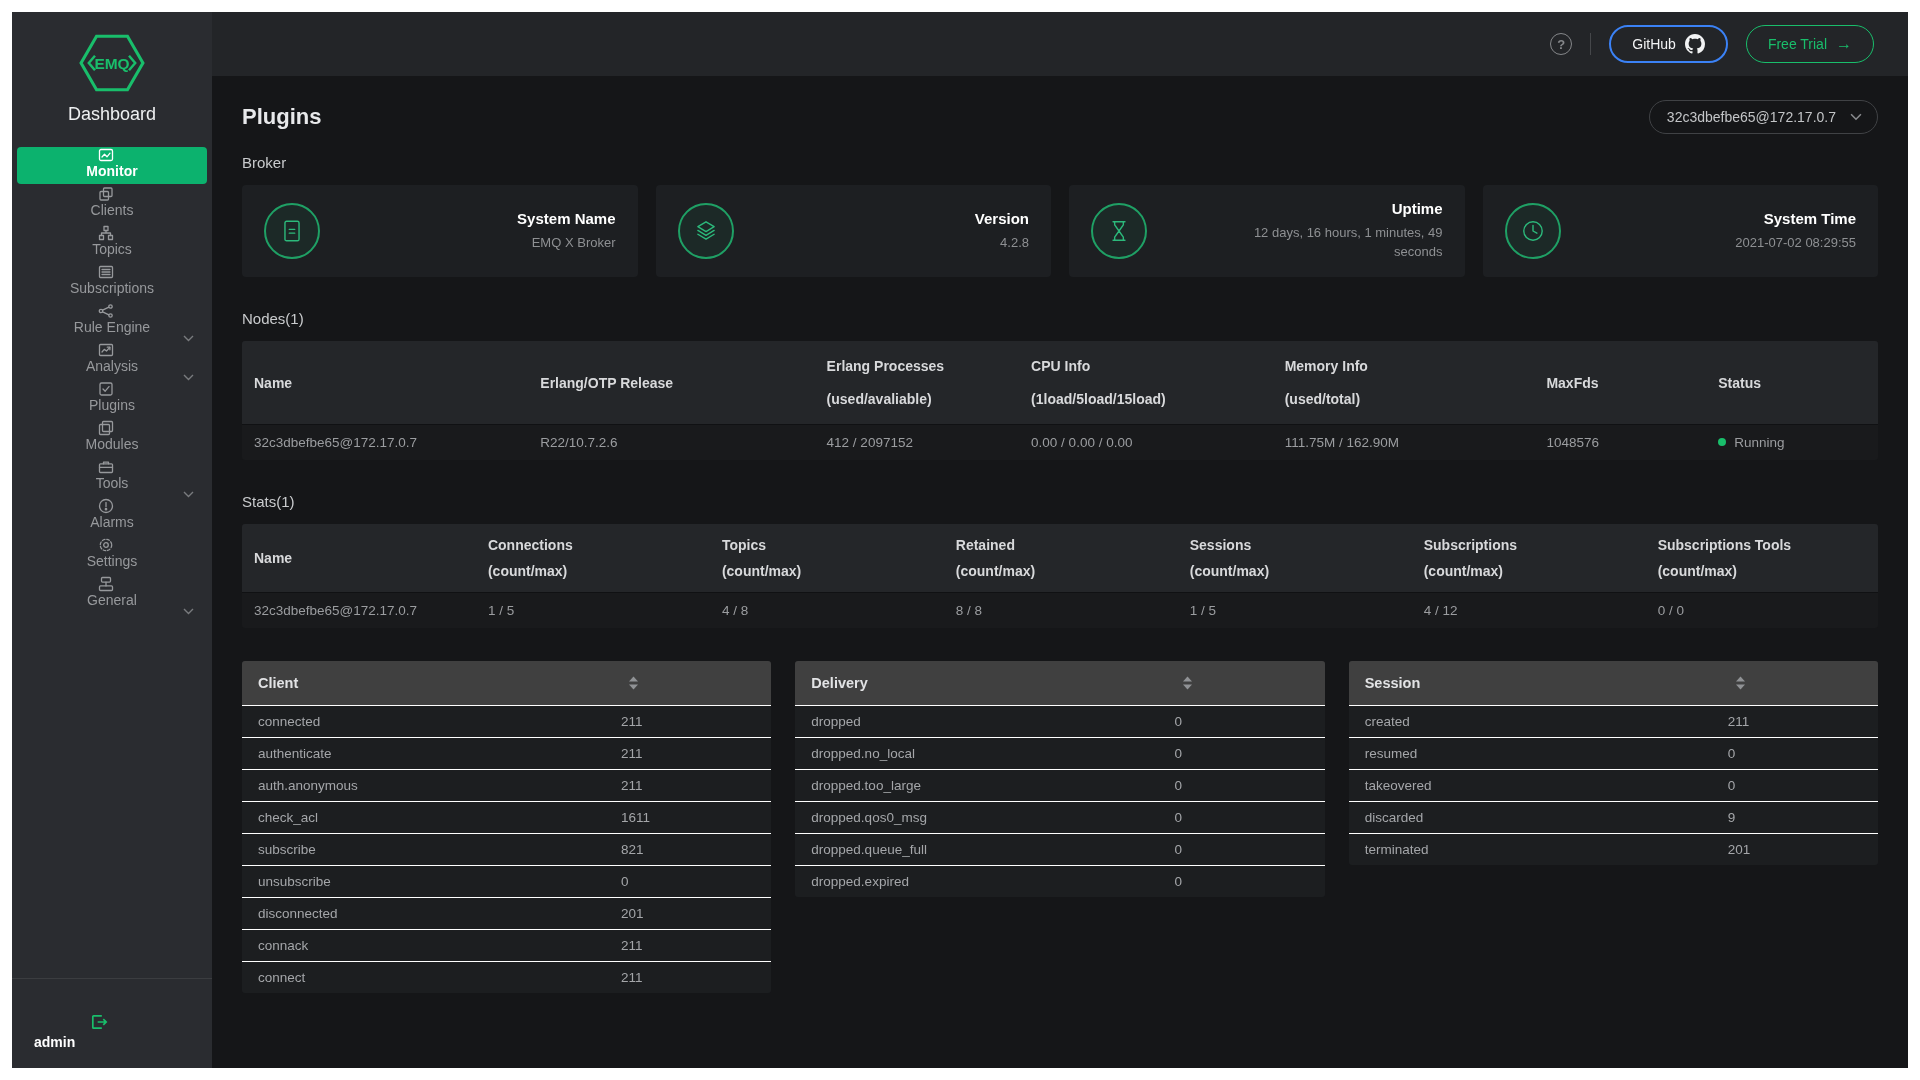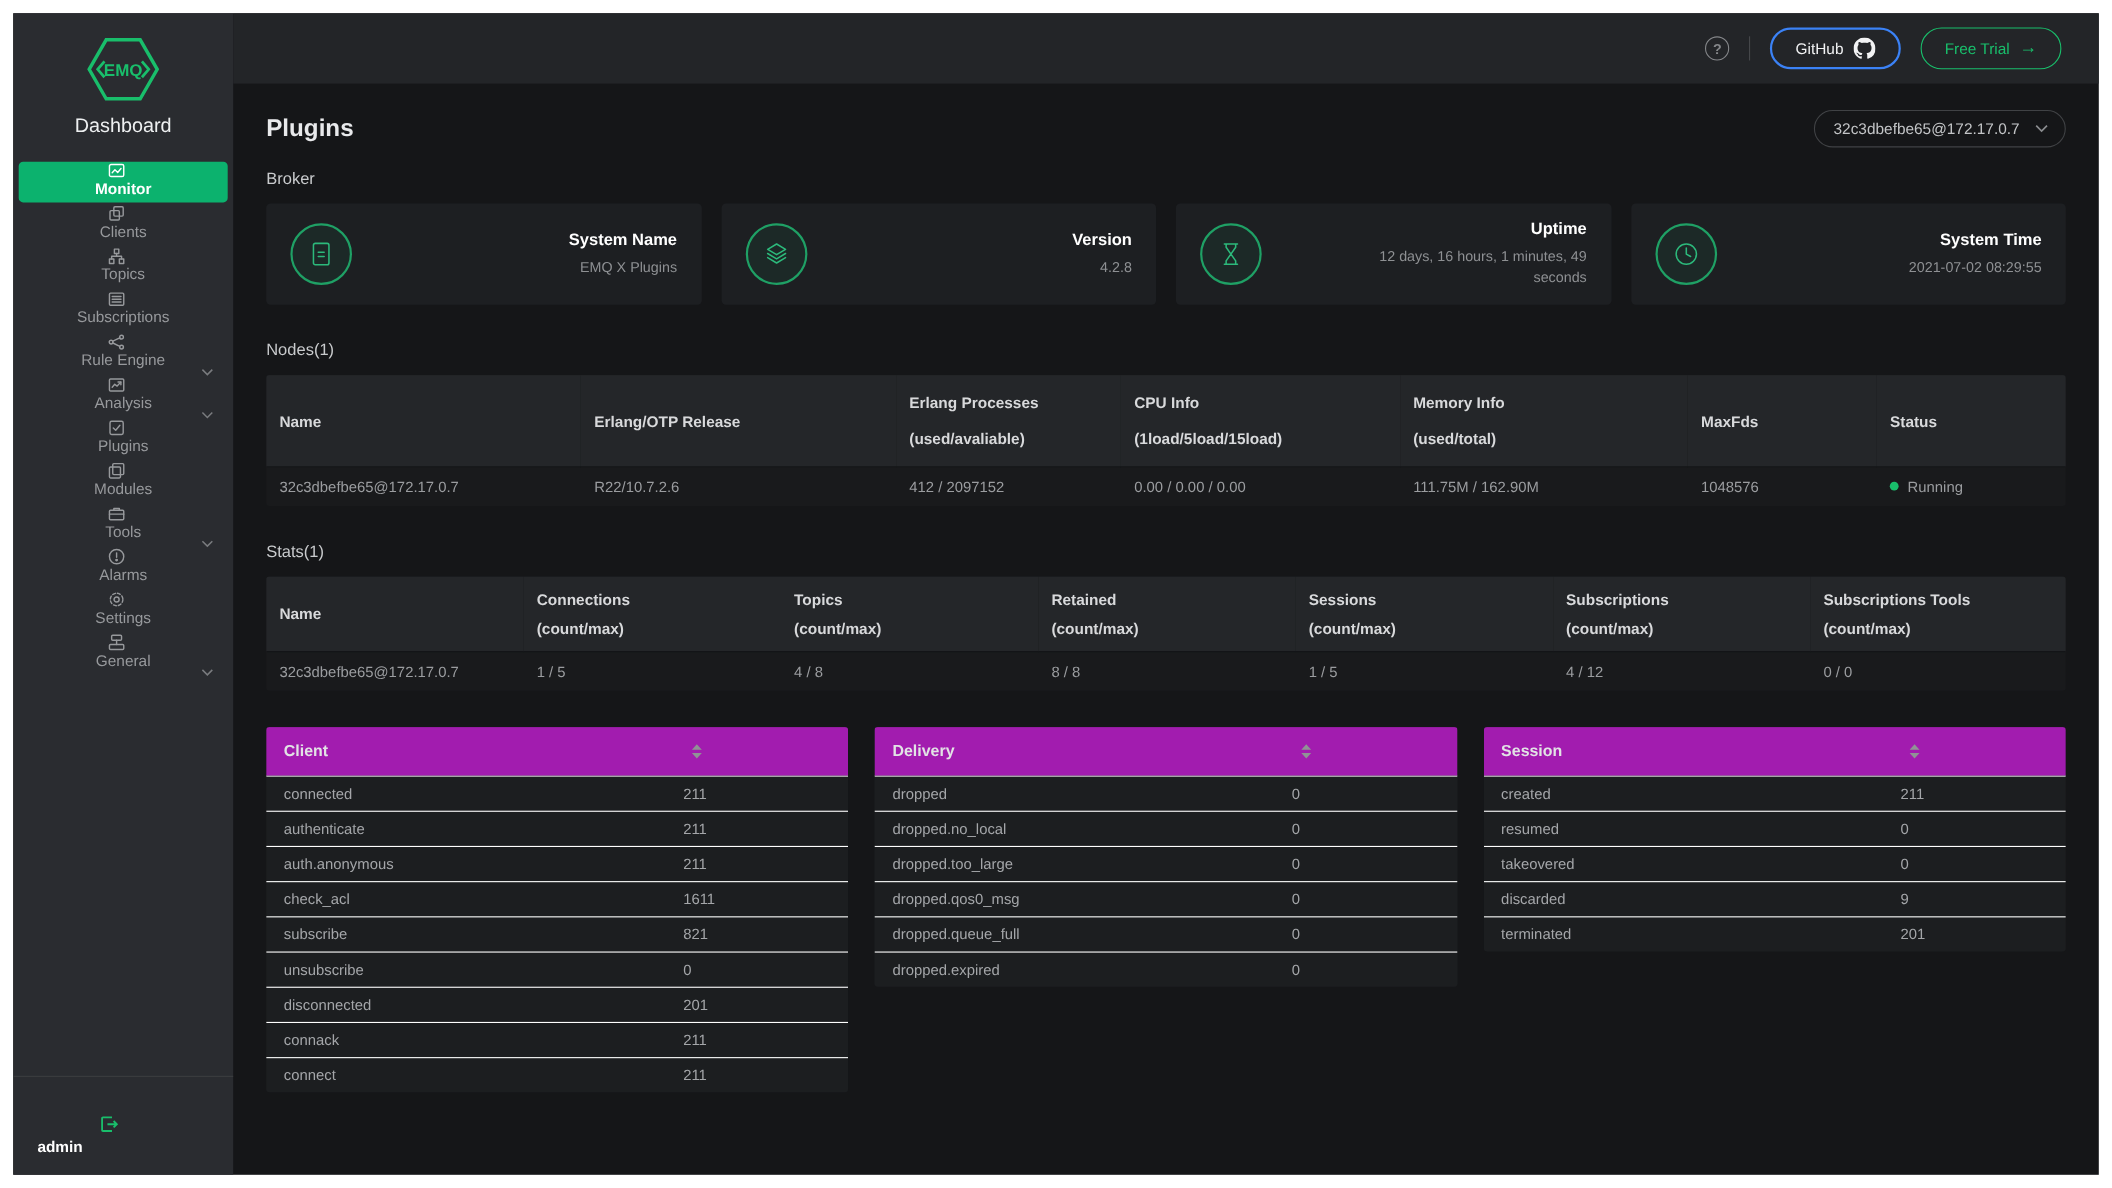--- a/index.html
+++ b/index.html
@@ -75,21 +75,21 @@
   .dtable.compact thead th { padding: 13px 12px; }
   .th2 { margin-top: 17px; }
   .dtable.compact .th2 { margin-top: 10px; }
   .dtable tbody td { padding: 10px 12px; font-size: 13.5px; color: #9b9da0; border-top: 1px solid #101113; }
   .status-cell { color: #19be6b; }
   .dot { display: inline-block; width: 8px; height: 8px; border-radius: 50%; background: #19be6b; margin-right: 8px; vertical-align: 1px; }
 
   
   .metrics-row { display: flex; gap: 24px; align-items: flex-start; }
   .mtable { flex: 1; background: #1c1e20; border-radius: 3px; overflow: hidden; }
-  .mhead { position: relative; background: #a21caf; padding: 14px 16px; font-size: 14.5px; font-weight: bold; color: #e2e3e5; }
+  .mhead { position: relative; background: #404040; padding: 14px 16px; font-size: 14.5px; font-weight: bold; color: #e2e3e5; }
   .msort { position: absolute; left: 73%; top: 50%; transform: translateY(-50%); display: inline-flex; cursor: pointer; }
   .mrow { display: flex; padding: 7px 16px; border-top: 1px solid #ffffff; font-size: 13.5px; color: #a4a6a9; line-height: 17px; }
   .mname { width: 73%; }
 </style>
 </head>
 <body>
 
 <div class="frame">
   <div class="app">
 
@@ -285,21 +285,21 @@
           <div class="cards">
               <div class="card">
                 <span class="card-icon">
                   <svg width="26" height="26" viewBox="0 0 24 24" fill="none" stroke="currentColor" stroke-width="1.3" stroke-linecap="round" stroke-linejoin="round">
                     <rect x="5.5" y="3" width="13" height="18" rx="1.5"></rect>
                     <path d="M9.5 10.5h5M9.5 14h5"></path>
                   </svg>
                 </span>
     <span class="card-right">
                   <span class="card-title" style="display:block">System Name</span>
-    <span class="card-value" style="display:block">EMQ X Plugins</span>
+    <span class="card-value" style="display:block">EMQ X Broker</span>
                 </span>
               </div>
               <div class="card">
                 <span class="card-icon">
                   <svg width="26" height="26" viewBox="0 0 24 24" fill="none" stroke="currentColor" stroke-width="1.3" stroke-linecap="round" stroke-linejoin="round">
                     <polygon points="12,3.5 19.5,8 12,12.5 4.5,8"></polygon>
                     <polyline points="4.5,11.5 12,16 19.5,11.5"></polyline>
                     <polyline points="4.5,15 12,19.5 19.5,15"></polyline>
                   </svg>
                 </span>

